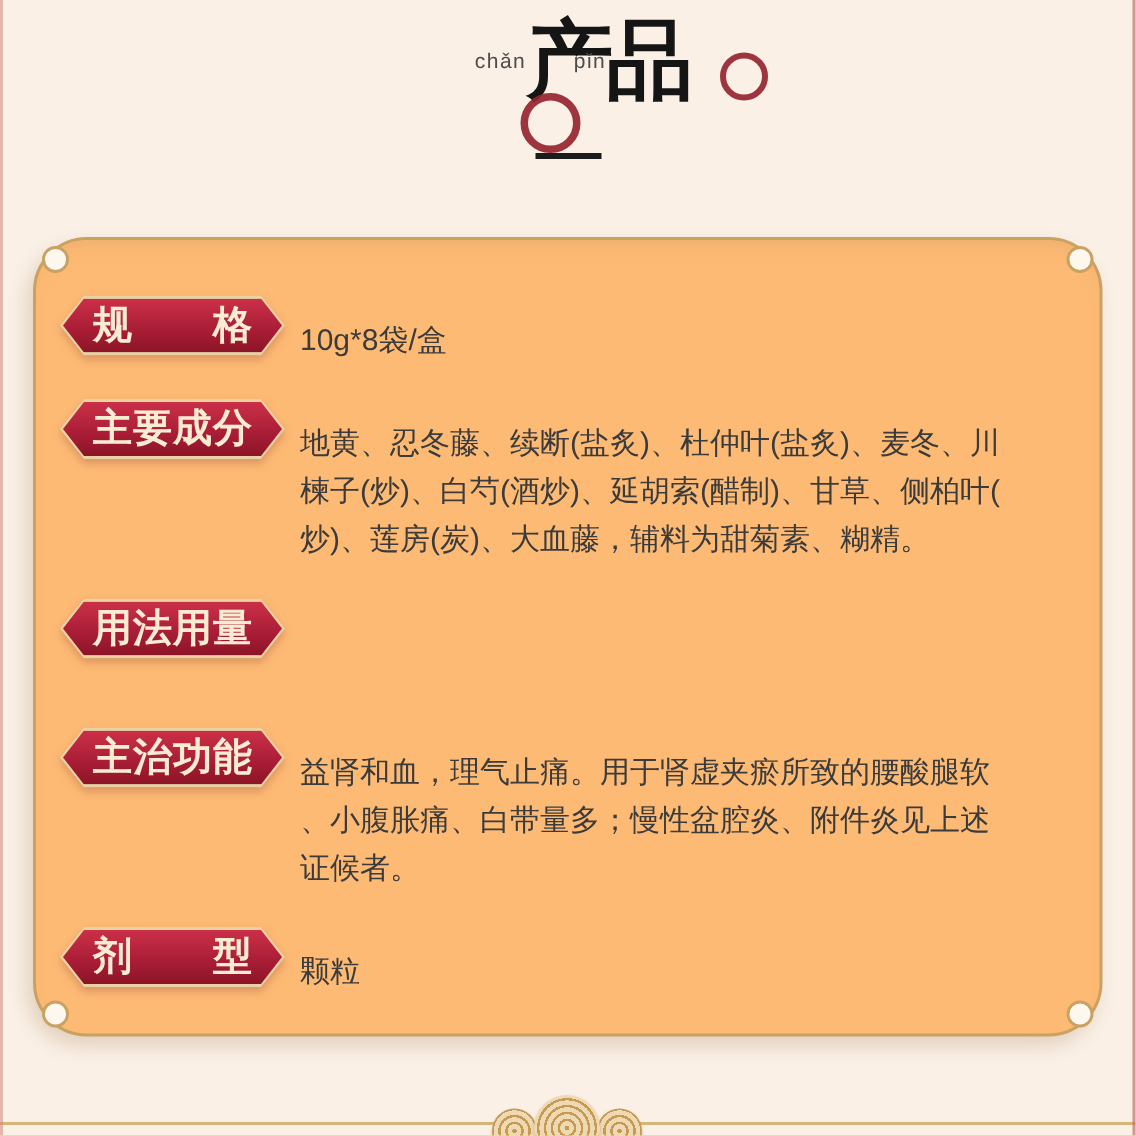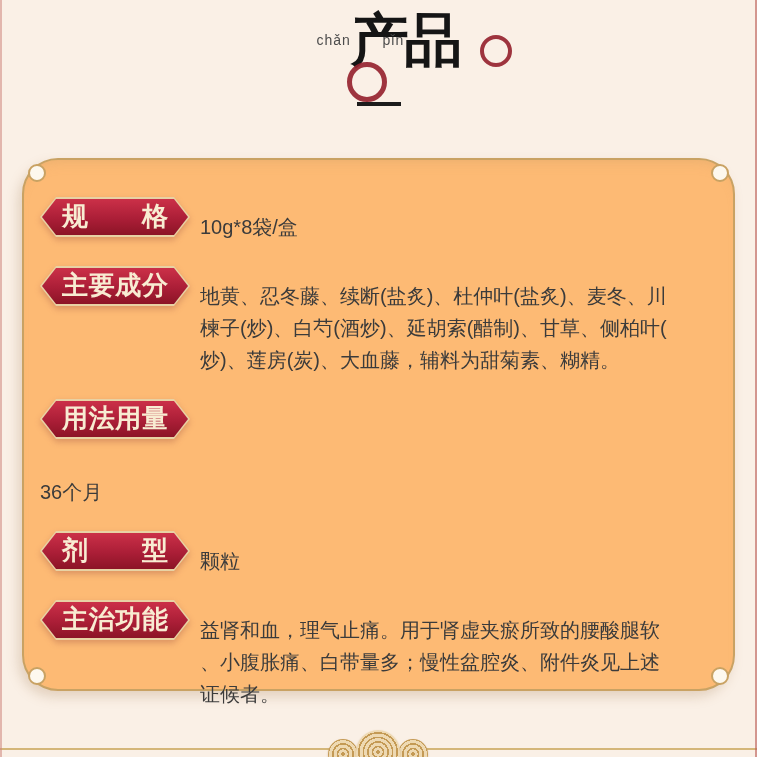--- a/index.html
+++ b/index.html
@@ -148,52 +148,49 @@
     <div class="badge-shadow">
       <div class="badge">
         <div class="badge-inner">
           <span class="badge-label">用法用量</span>
         </div>
       </div>
     </div>
   </div>
 
   <div class="row">
-    <div class="row-value">
-          <div class="value-line">36个月</div>
-        </div>
-  </div>
-
-  <div class="row">
-    <div class="badge-shadow">
-      <div class="badge">
-        <div class="badge-inner">
-          <span class="badge-label">剂型</span>
-        </div>
-      </div>
-    </div>
-    <div class="row-value">
-          <div class="value-line">颗粒</div>
-        </div>
   </div>
 
   <div class="row">
     <div class="badge-shadow">
       <div class="badge">
         <div class="badge-inner">
           <span class="badge-label">主治功能</span>
         </div>
       </div>
     </div>
     <div class="row-value">
           <div class="value-line">益肾和血，理气止痛。用于肾虚夹瘀所致的腰酸腿软</div>
           <div class="value-line">、小腹胀痛、白带量多；慢性盆腔炎、附件炎见上述</div>
           <div class="value-line">证候者。</div>
         </div>
   </div>
+
+  <div class="row">
+    <div class="badge-shadow">
+      <div class="badge">
+        <div class="badge-inner">
+          <span class="badge-label">剂型</span>
+        </div>
+      </div>
+    </div>
+    <div class="row-value">
+          <div class="value-line">颗粒</div>
+        </div>
+  </div>
 </div>
 </section>
 
 <div class="footer-deco">
   <div class="gold-line"></div>
   <div class="spiral s-left"></div>
   <div class="spiral s-right"></div>
   <div class="spiral s-center"></div>
 </div>
 

